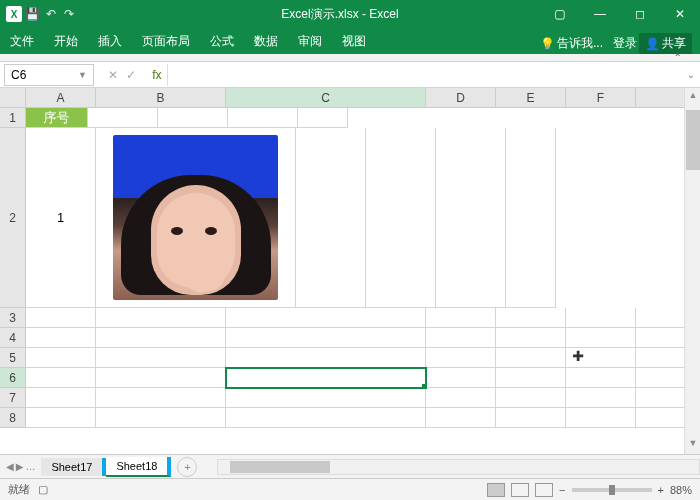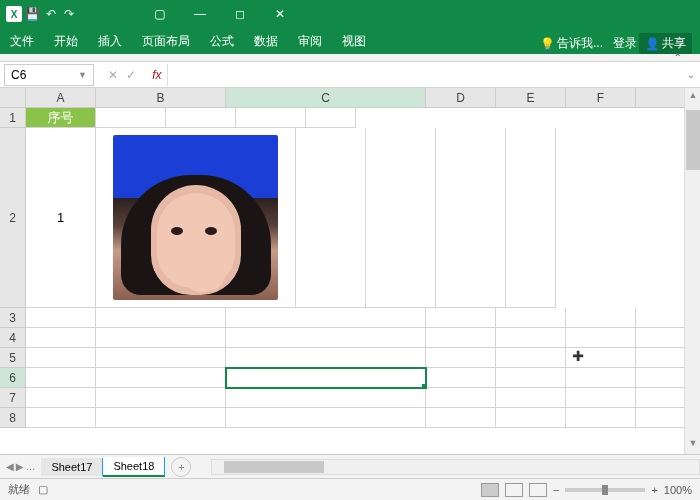--- a/index.html
+++ b/index.html
@@ -16,21 +16,21 @@
 .tab { padding: 4px 10px; cursor: pointer; }
 .tell { margin-left: auto; display: flex; align-items: center; gap: 2px; padding: 0 8px; }
 .share { background: #0b6e38; padding: 2px 6px; border-radius: 2px; display: flex; align-items: center; gap: 2px; }
 .ribbon { height: 8px; background: #f3f3f3; border-bottom: 1px solid #d4d4d4; position: relative; }
 .ribbon-collapse { position: absolute; right: 18px; top: -2px; font-size: 10px; color: #666; }
 .namebox-row { height: 26px; display: flex; align-items: center; border-bottom: 1px solid #d4d4d4; font-size: 12px; }
 .namebox { width: 90px; height: 22px; border: 1px solid #ccc; margin: 0 4px; padding: 0 6px; display: flex; align-items: center; justify-content: space-between; }
 .namebox span.dd { color: #888; font-size: 9px; }
 .fx-btns { display: flex; gap: 8px; padding: 0 10px; color: #aaa; }
 .fx-btns span.ok { color: #aaa; }
-.fx-label { font-style: italic; color: #b91c1c; padding: 0 6px; }
+.fx-label { color: #4d7c0f; padding: 0 6px; }
 .formula-bar { flex: 1; height: 22px; border-left: 1px solid #ddd; padding: 0 6px; }
 .fb-expand { width: 18px; text-align: center; color: #888; font-size: 10px; }
 .grid-wrap { flex: 1; display: flex; overflow: hidden; position: relative; }
 .colhead-row { display: flex; height: 20px; position: sticky; top: 0; }
 .corner { width: 26px; height: 20px; background: #e6e6e6; border-right: 1px solid #ccc; border-bottom: 1px solid #ccc; flex-shrink: 0; }
 .colhead { background: #e6e6e6; border-right: 1px solid #ccc; border-bottom: 1px solid #ccc; text-align: center; font-size: 12px; color: #444; display: flex; align-items: center; justify-content: center; flex-shrink: 0; }
 .colhead.sel { background: #cde6d6; }
 .grid-inner { flex: 1; overflow: hidden; position: relative; }
 .row { display: flex; }
 .rowhead { width: 26px; background: #e6e6e6; border-right: 1px solid #ccc; border-bottom: 1px solid #ccc; text-align: center; font-size: 12px; color: #444; display: flex; align-items: center; justify-content: center; flex-shrink: 0; }
@@ -38,21 +38,21 @@
 .cell { border-right: 1px solid #d4d4d4; border-bottom: 1px solid #d4d4d4; font-size: 13px; display: flex; align-items: center; justify-content: center; flex-shrink: 0; overflow: hidden; }
 .hdr { background: #8bc34a; color: #fff; font-weight: normal; }
 .selcell { outline: 2px solid #108a46; outline-offset: -1px; position: relative; }
 .selcell::after { content: ""; position: absolute; width: 6px; height: 6px; background: #108a46; right: -3px; bottom: -3px; }
 .vscroll { width: 16px; background: #f0f0f0; border-left: 1px solid #ddd; position: relative; }
 .vscroll .thumb { position: absolute; top: 22px; width: 14px; height: 60px; background: #c8c8c8; left: 1px; }
 .vscroll .arr { position: absolute; width: 14px; height: 14px; left: 1px; color: #888; font-size: 9px; text-align: center; }
 .sheet-tabs { height: 24px; border-top: 1px solid #ccc; display: flex; align-items: center; font-size: 11px; background: #f3f3f3; }
 .st-nav { display: flex; gap: 2px; padding: 0 6px; color: #888; }
 .st-nav span { font-size: 10px; }
-.st-tab { padding: 3px 10px; border-right: 1px solid #0ea5e9; background: #e6e6e6; cursor: pointer; }
+.st-tab { padding: 3px 10px; border-right: 4px solid #0ea5e9; background: #e6e6e6; cursor: pointer; }
 .st-tab.active { background: #fff; border-bottom: 2px solid #108a46; }
 .st-add { width: 20px; height: 20px; border: 1px solid #ccc; border-radius: 50%; margin-left: 6px; display: flex; align-items: center; justify-content: center; color: #888; font-size: 11px; }
 .hscroll { flex: 1; height: 16px; background: #f0f0f0; margin-left: 20px; position: relative; border: 1px solid #ddd; }
 .hscroll .thumb { position: absolute; left: 12px; width: 100px; height: 12px; top: 1px; background: #c8c8c8; }
 .statusbar { height: 22px; background: #f3f3f3; border-top: 1px solid #ccc; display: flex; align-items: center; font-size: 11px; padding: 0 8px; color: #555; }
 .sb-right { margin-left: auto; display: flex; align-items: center; gap: 6px; }
 .sb-view { width: 18px; height: 14px; border: 1px solid #999; }
 .sb-view.active { background: #ccc; }
 .zoom-slider { width: 80px; height: 4px; background: #ccc; position: relative; }
 .zoom-slider::after { content: ""; position: absolute; width: 6px; height: 10px; background: #888; top: -3px; left: 37px; }
@@ -71,20 +71,21 @@
 
 <div class="titlebar">
   <div class="tb-left">
     <div class="tb-icon">X</div>
     <div class="tb-qat">
       <span>💾</span>
       <span>↶</span>
       <span>↷</span>
     </div>
   </div>
+  <div class="tb-title">Excel演示.xlsx - Excel</div>
   <div class="tb-ctrl">
     <div>▢</div>
     <div>—</div>
     <div>◻</div>
     <div>✕</div>
   </div>
 </div>
 
 <div class="tabs">
   <div class="tab">文件</div>
@@ -131,21 +132,21 @@
       <div class="colhead" style="width:70px">A</div>
       <div class="colhead" style="width:130px">B</div>
       <div class="colhead sel" style="width:200px">C</div>
       <div class="colhead" style="width:70px">D</div>
       <div class="colhead" style="width:70px">E</div>
       <div class="colhead" style="width:70px">F</div>
       <div class="colhead" style="width:50px"></div>
     </div>
     <div class="row" style="height:20px">
       <div class="rowhead">1</div>
-      <div class="cell hdr" style="width:70px">序号</div>
+      <div class="cell hdr" style="width:62px">序号</div>
       <div class="cell" style="width:70px"></div>
       <div class="cell" style="width:70px"></div>
       <div class="cell" style="width:70px"></div>
       <div class="cell" style="width:50px"></div>
     </div>
     <div class="row" style="height:180px">
       <div class="rowhead" style="height:180px">2</div>
       <div class="cell" style="width:70px">1</div>
       <div class="cell" style="width:200px;position:relative">
         <div class="photo">
@@ -249,15 +250,15 @@
 <div class="statusbar">
   <span>就绪</span>
   <span style="margin-left:8px">▢</span>
   <div class="sb-right">
     <div class="sb-view active"></div>
     <div class="sb-view"></div>
     <div class="sb-view"></div>
     <span>−</span>
     <div class="zoom-slider"></div>
     <span>+</span>
-    <span>100%</span>
+    <span>88%</span>
   </div>
 </div>
 
 </body></html>

